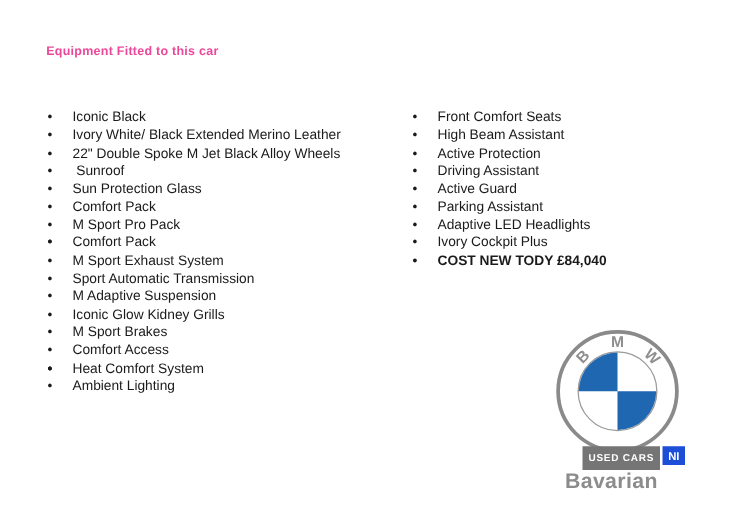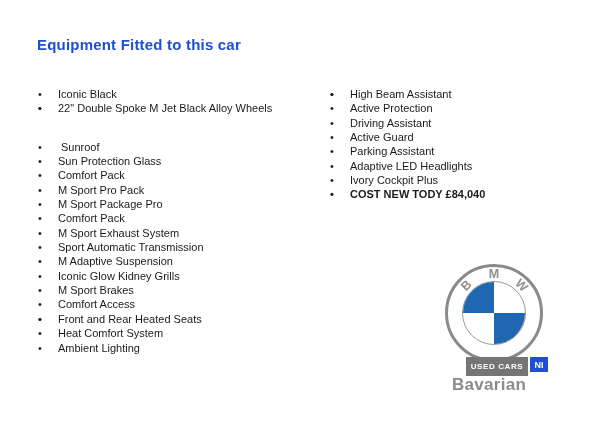--- a/index.html
+++ b/index.html
@@ -9,23 +9,23 @@
     height: 424px;
     background: #ffffff;
     overflow: hidden;
     font-family: "Liberation Sans", sans-serif;
     color: #1a1a1a;
   }
   .title {
     position: absolute;
     left: 37px;
     top: 36px;
-    font-size: 15px;
+    font-size: 10px;
     font-weight: 700;
-    color: #1d4ed8;
+    color: #ec4899;
     letter-spacing: 0.2px;
   }
   ul.equip-list {
     position: absolute;
     top: 87px;
     margin: 0;
     padding: 0;
     list-style: none;
     font-size: 11px;
     line-height: 14.35px;
@@ -34,21 +34,21 @@
   ul.equip-list.right { left: 326px; width: 220px; }
   li.eq-item { position: relative; padding-left: 24px; }
   li.eq-item .bullet {
     position: absolute;
     left: 4px;
     top: 0;
     font-size: 11px;
     color: #1a1a1a;
   }
   li.eq-item .txt { color: #1a1a1a; }
-  li.eq-item .cont { margin-left: 3px; margin-top: 24px; }
+  li.eq-item .cont { margin-left: 3px; }
   li.eq-item.bold .txt, li.eq-item.bold .bullet { font-weight: 700; }
   .logo-wrap { position: absolute; left: 444px; top: 263px; width: 150px; height: 120px; }
   .roundel { position: absolute; left: 0; top: 0; width: 100px; height: 100px; }
   .banner {
     position: absolute;
     left: 22px;
     top: 94px;
     width: 62px;
     height: 19px;
     display: flex;
@@ -86,42 +86,42 @@
 </style>
 </head>
 <body>
 
 <div id="page">
 
   <div class="title">Equipment Fitted to this car</div>
 
   <ul class="equip-list left" id="list-left">
       <li class="eq-item"><span class="bullet">•</span><span class="txt">Iconic Black</span></li>
-      <li class="eq-item"><span class="bullet">•</span></li>
+      <li class="eq-item"><span class="bullet">•</span><span class="txt">Ivory White/ Black Extended Merino Leather</span></li>
       <li class="eq-item"><span class="bullet">•</span><span class="txt">22" Double Spoke M Jet Black Alloy Wheels</span></li>
       <li class="eq-item"><span class="bullet">•</span><div class="cont">Sunroof</div></li>
       <li class="eq-item"><span class="bullet">•</span><span class="txt">Sun Protection Glass</span></li>
       <li class="eq-item"><span class="bullet">•</span><span class="txt">Comfort Pack</span></li>
       <li class="eq-item"><span class="bullet">•</span><span class="txt">M Sport Pro Pack</span></li>
-      <li class="eq-item"><span class="bullet">•</span><span class="txt">M Sport Package Pro</span></li>
+      <li class="eq-item"><span class="bullet">•</span></li>
       <li class="eq-item"><span class="bullet">•</span><span class="txt">Comfort Pack</span></li>
       <li class="eq-item"><span class="bullet">•</span><span class="txt">M Sport Exhaust System</span></li>
       <li class="eq-item"><span class="bullet">•</span><span class="txt">Sport Automatic Transmission</span></li>
       <li class="eq-item"><span class="bullet">•</span><span class="txt">M Adaptive Suspension</span></li>
       <li class="eq-item"><span class="bullet">•</span><span class="txt">Iconic Glow Kidney Grills</span></li>
       <li class="eq-item"><span class="bullet">•</span><span class="txt">M Sport Brakes</span></li>
       <li class="eq-item"><span class="bullet">•</span><span class="txt">Comfort Access</span></li>
       <li class="eq-item"><span class="bullet">•</span></li>
-      <li class="eq-item"><span class="bullet">•</span><span class="txt">Front and Rear Heated Seats</span></li>
+      <li class="eq-item"><span class="bullet">•</span></li>
       <li class="eq-item"><span class="bullet">•</span><span class="txt">Heat Comfort System</span></li>
       <li class="eq-item"><span class="bullet">•</span><span class="txt">Ambient Lighting</span></li>
     </ul>
 
   <ul class="equip-list right" id="list-right">
-      <li class="eq-item"><span class="bullet">•</span></li>
+      <li class="eq-item"><span class="bullet">•</span><span class="txt">Front Comfort Seats</span></li>
       <li class="eq-item"><span class="bullet">•</span><span class="txt">High Beam Assistant</span></li>
       <li class="eq-item"><span class="bullet">•</span><span class="txt">Active Protection</span></li>
       <li class="eq-item"><span class="bullet">•</span><span class="txt">Driving Assistant</span></li>
       <li class="eq-item"><span class="bullet">•</span><span class="txt">Active Guard</span></li>
       <li class="eq-item"><span class="bullet">•</span><span class="txt">Parking Assistant</span></li>
       <li class="eq-item"><span class="bullet">•</span><span class="txt">Adaptive LED Headlights</span></li>
       <li class="eq-item"><span class="bullet">•</span><span class="txt">Ivory Cockpit Plus</span></li>
       <li class="eq-item bold"><span class="bullet">•</span><span class="txt">COST NEW TODY £84,040</span></li>
     </ul>
 

